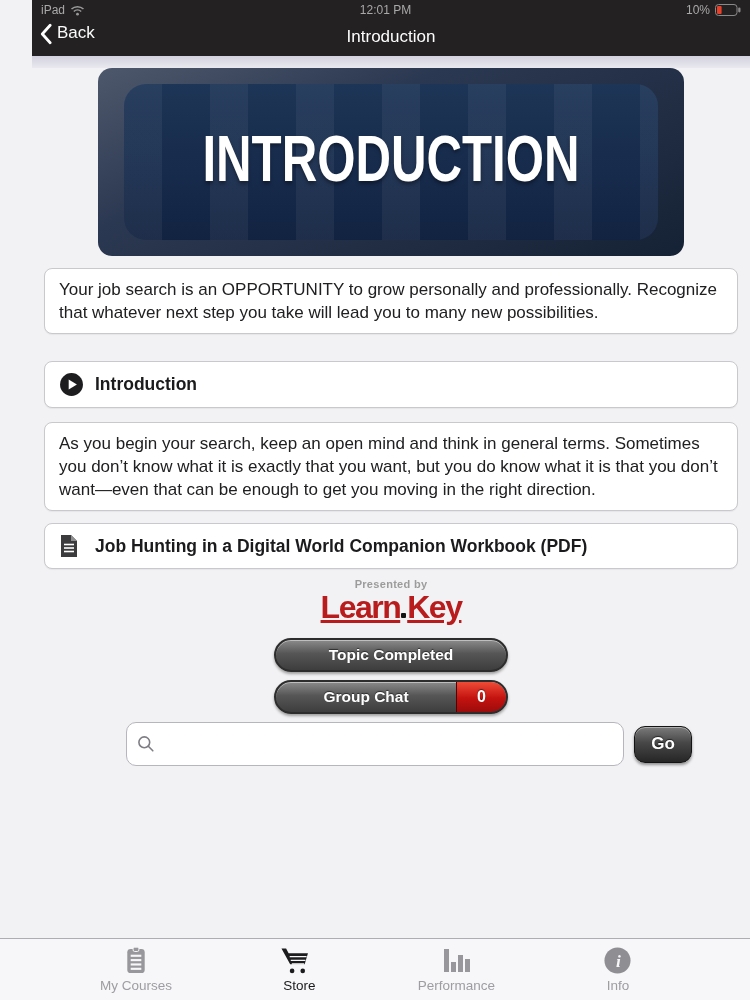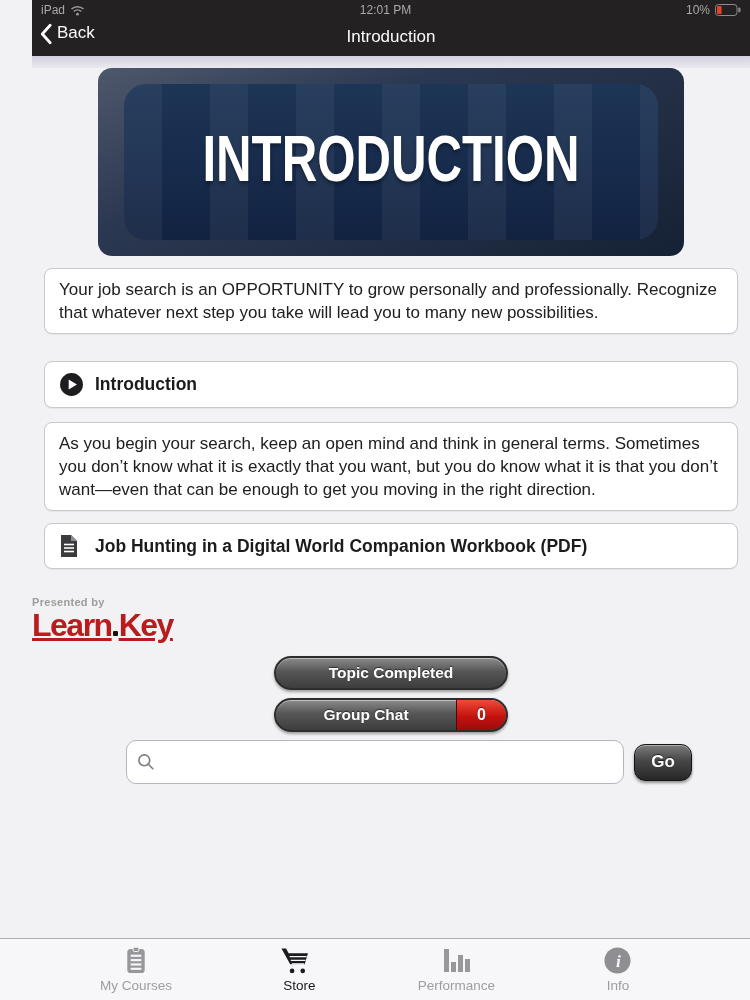--- a/index.html
+++ b/index.html
@@ -42,21 +42,21 @@
           border-radius:8px; box-shadow:0 1px 1px rgba(0,0,0,.05); }
   .text-card { padding:9px 14px; font-size:17px; line-height:23px; color:#202022; }
   .row-card { display:flex; align-items:center; gap:11px; padding:10px 14px;
           font-weight:bold; font-size:17.5px; color:#1b1b1d; cursor:pointer; }
   #card-intro { margin-top:12px; }
   #card-video { margin-top:27px; }
   #card-body  { margin-top:14px; }
   #card-workbook { margin-top:12px;gap:16px; }
 
   
-  .logo-block { margin-top:28px; text-align:left; line-height:1; }
+  .logo-block { margin-top:10px; text-align:center; line-height:1; }
   .presented { font-size:11px; font-weight:bold; color:#9c9c9c; letter-spacing:.3px; }
   .brand { font-size:32px; font-weight:800; color:#b91c1c; letter-spacing:-1.5px;
            margin-top:1px;text-decoration:underline; }
   .logo-dot { display:inline-block; width:5px; height:5px; background:#141414;
            border-radius:1px; margin:0 1px; }
 
   
   .pill { position:relative; display:flex; align-items:center; width:234px;
           height:34px; margin:15px auto 0; border-radius:18px; border:2px solid #2d2d2d;
           background:linear-gradient(#8b8b8b,#565656 45%,#3d3d3d);

